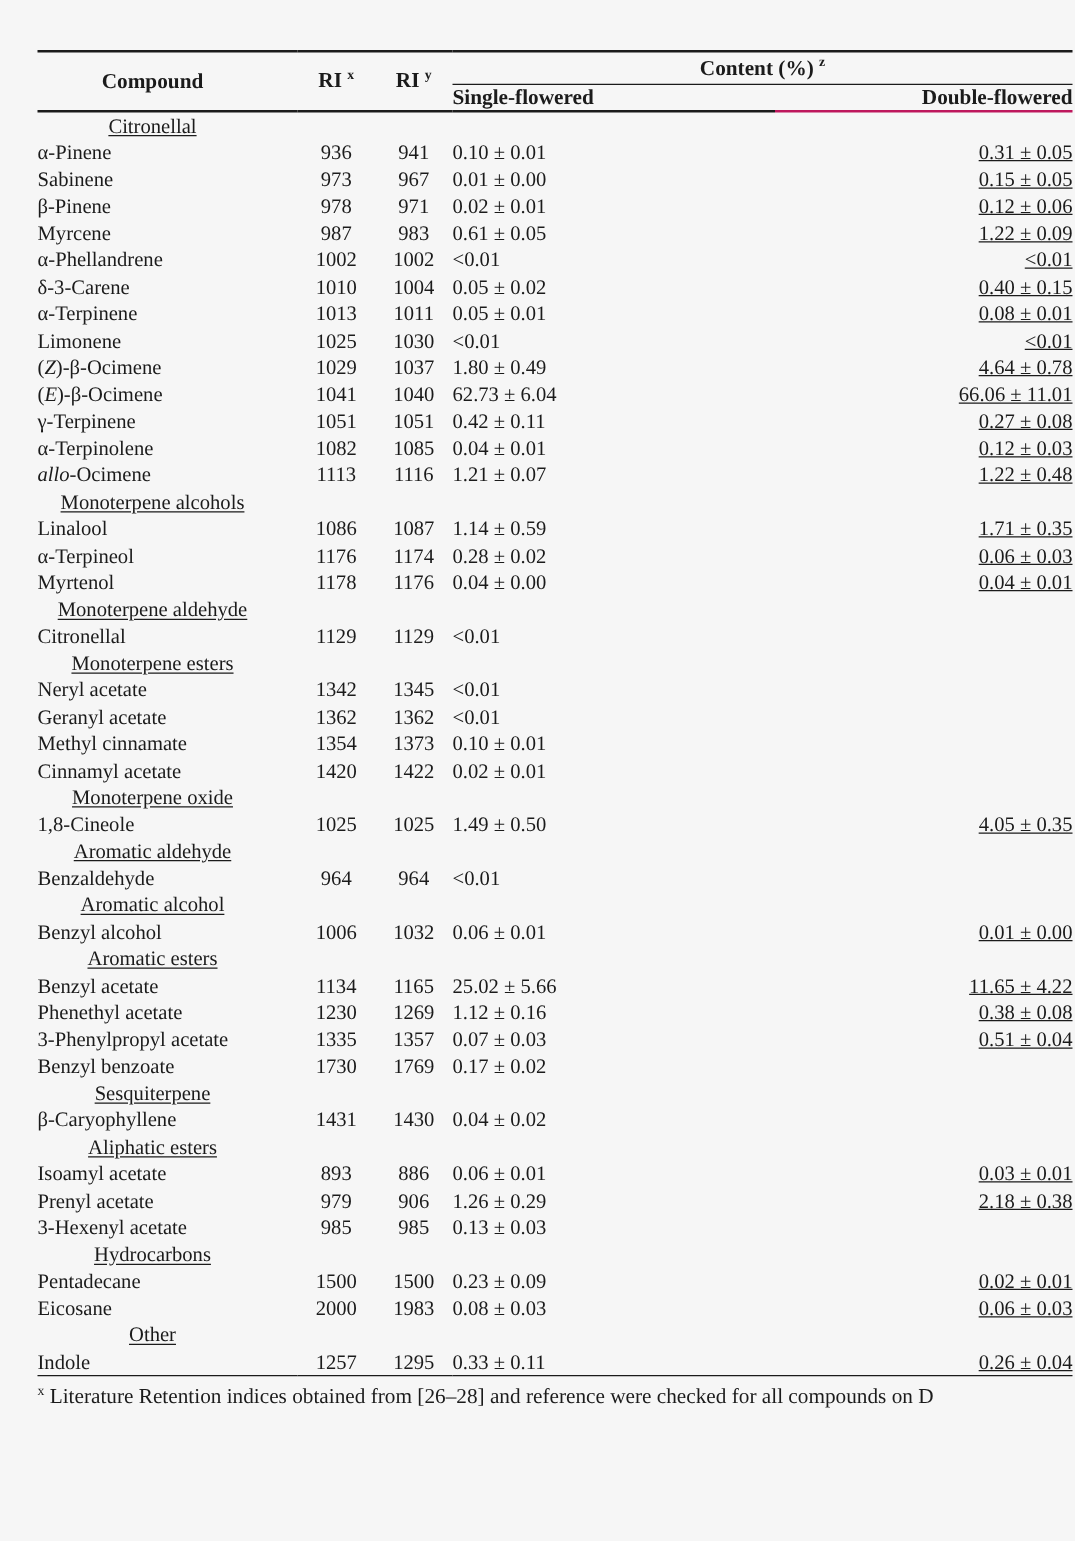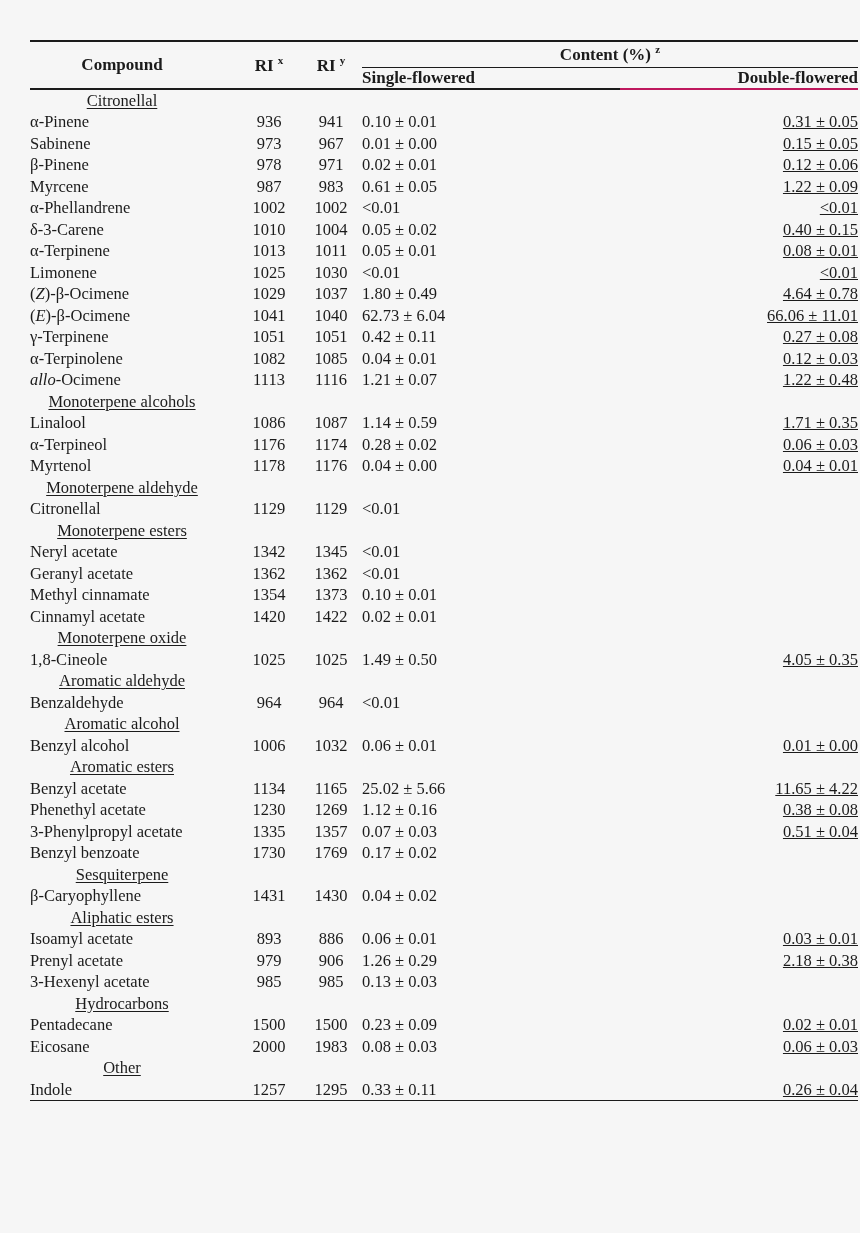--- a/index.html
+++ b/index.html
@@ -416,13 +416,14 @@
         <tr>
           <td class="c-compound">Indole</td>
           <td class="c-ri">1257</td>
           <td class="c-ri">1295</td>
           <td class="c-single">0.33 ± 0.11</td>
           <td class="c-double">0.26 ± 0.04</td>
         </tr>
       </tbody>
   </table>
 
+  <div class="footnote"><sup>x</sup> <span>Literature Retention indices obtained from [26–28] and reference were checked for all compounds on D</span></div>
 </div>
 
 </body></html>

